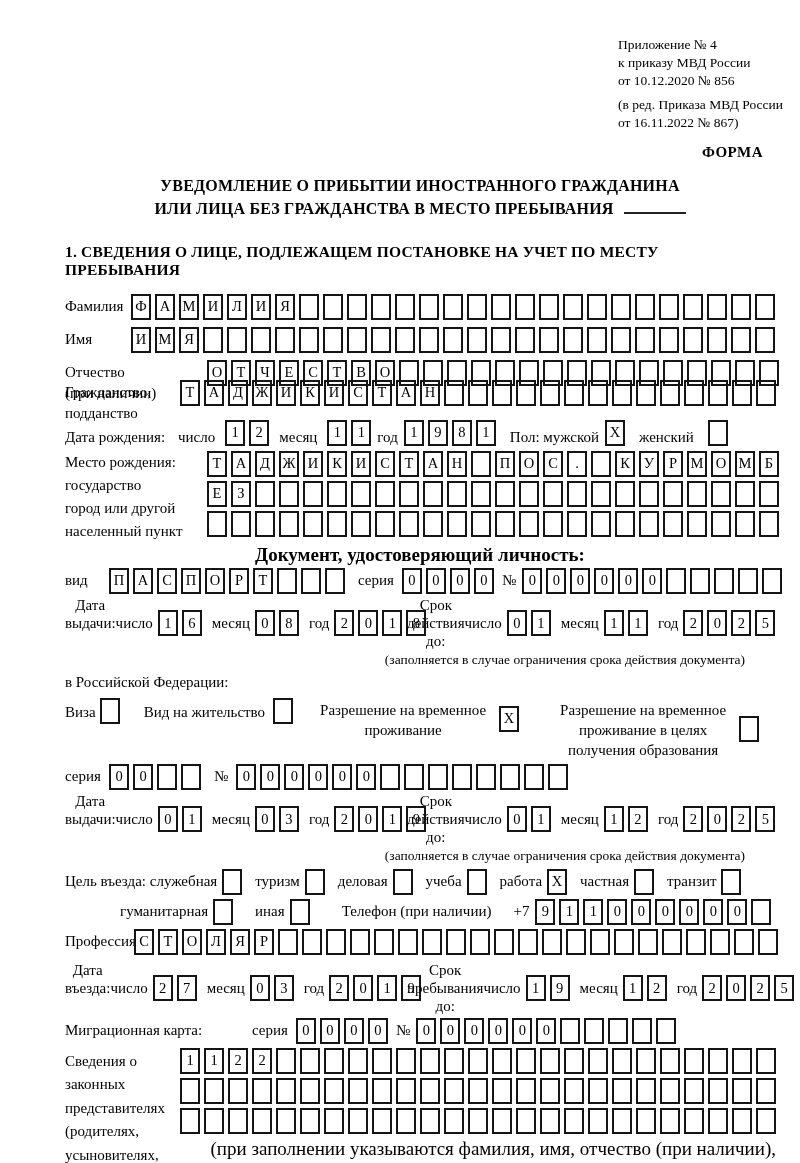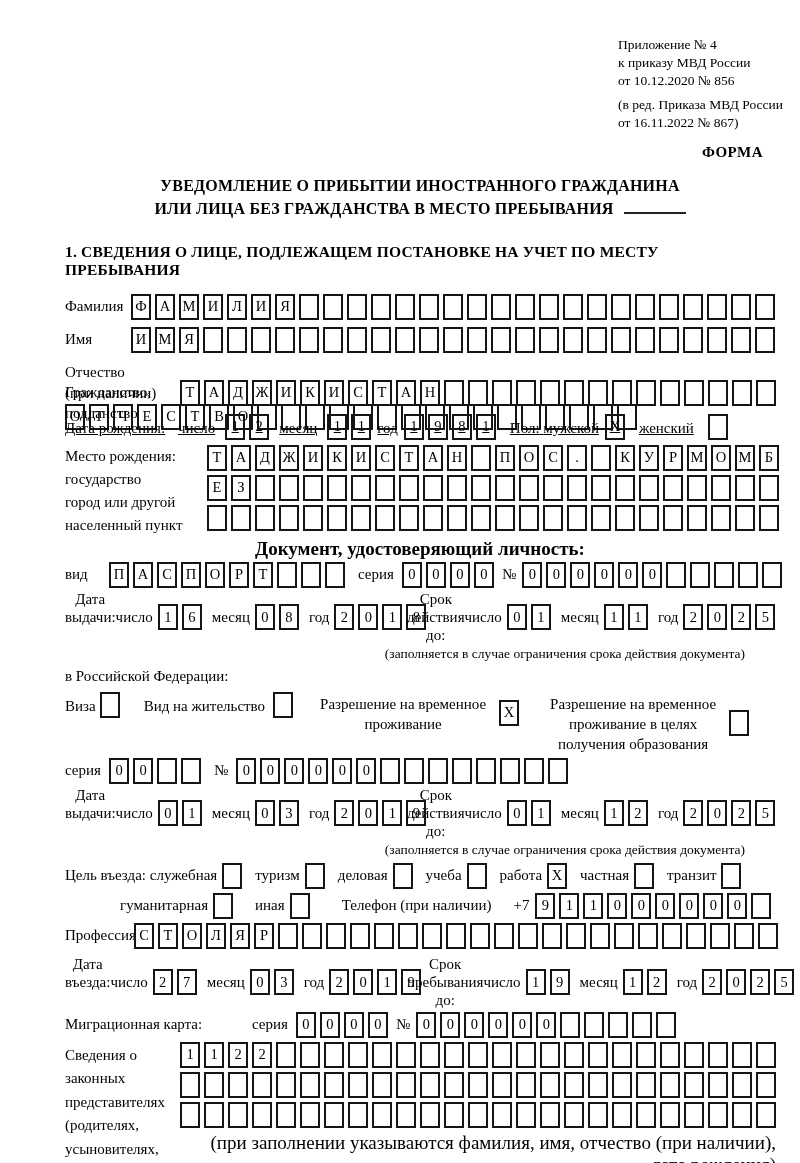--- a/index.html
+++ b/index.html
@@ -18,24 +18,24 @@
   
   .cells{display:flex;gap:4px;flex:none;}
   .cell{box-sizing:border-box;flex:none;width:20px;height:26px;border:2px solid #151515;
         display:flex;align-items:center;justify-content:center;font-size:14.5px;line-height:1;}
   
   .frow{display:flex;align-items:flex-start;}
   .lbl{flex:none;padding-top:4px;}
   .mt16{margin-top:15px;} .mt7{margin-top:7px;}
   .w66{width:66px;} .w142{width:142px;} .w115{width:115px;}
   .two-line{line-height:21px;padding-top:2px;}
-  .h36{height:20px;flex-direction:column;} .h34{height:34px;}
+  .h36{height:20px;} .h34{height:34px;}
   .inline-word{padding-top:4px;flex:none;}
   
-  .bd-row{display:flex;align-items:center;text-decoration:underline;}
+  .bd-row{display:flex;align-items:flex-end;margin-top:6px;}
   .bd-row .gap6{width:6px;flex:none;} .bd-row .gap10{width:10px;flex:none;} .bd-row .gap14{width:14px;flex:none;}
   
   .bp-block{display:flex;margin-top:3px;align-items:center;}
   .bp-labels{width:142px;flex:none;line-height:23px;padding-top:2px;}
   .bp-rows .cells{margin-bottom:4px;}
   
   .doc-heading{text-align:center;font-weight:bold;font-size:19px;margin-top:1px;}
   .vid-row{display:flex;align-items:flex-start;margin-top:2px;}
   .vid-row .lbl-vid{width:44px;flex:none;padding-top:4px;}
   .sp12{width:13px;flex:none;} .sp8{width:8px;flex:none;} .sp6{width:6px;flex:none;}
@@ -49,21 +49,21 @@
   .dline .w{flex:none;margin-right:5px;}
   .dline .cells{margin-right:10px;}
   .dates-note{text-align:right;padding-right:30px;font-size:13.5px;margin-top:2px;line-height:15px;}
   
   .intro{margin-top:4px;line-height:22px;}
   .perm-row{display:flex;align-items:flex-start;margin-top:5px;}
   .perm{display:flex;align-items:center;}
   .perm .plabel{padding-top:4px;}
   .perm .block{width:176px;text-align:center;line-height:20px;padding-top:2px;}
   .perm .cells{margin-left:8px;}
-  .pm26{margin-left:24px;} .pm28{margin-left:22px;} .pm30{margin-left:26px;}
+  .pm26{margin-left:24px;} .pm28{margin-left:22px;} .pm30{margin-left:36px;}
   .series-row{display:flex;align-items:flex-start;margin-top:4px;}
   .series-row .lbl-s{width:44px;flex:none;padding-top:4px;}
   
   .purp-row{display:flex;align-items:flex-start;margin-top:6px;}
   .purp{display:flex;align-items:flex-start;}
   .purp .plab{padding-top:4px;margin-right:5px;}
   .pml{margin-left:13px;}
   .hum-row{display:flex;align-items:flex-start;margin-top:4px;padding-left:55px;}
   .prof-row{display:flex;align-items:flex-start;margin-top:4px;}
   .prof-row .lbl-p{width:69px;flex:none;padding-top:4px;}

